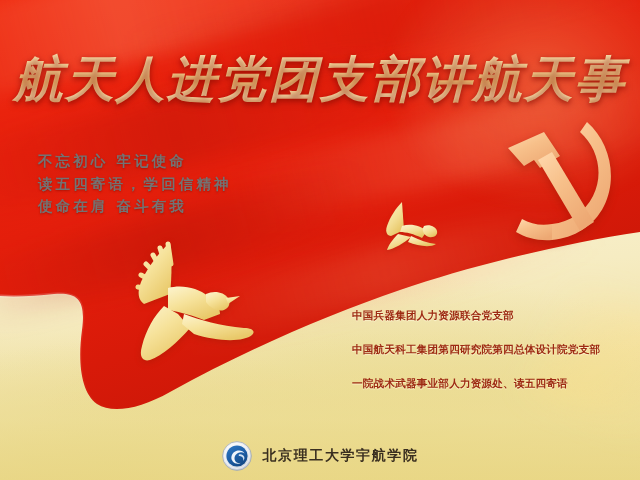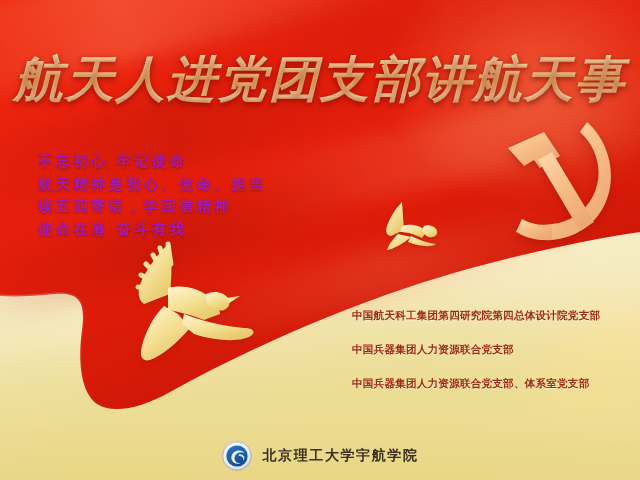--- a/index.html
+++ b/index.html
@@ -95,21 +95,21 @@
   }
 
   
   .slogans{
     position:absolute;left:38px;top:150px;width:300px;
   }
   .slogan-line{
     font-family:"DejaVu Sans","Liberation Sans",sans-serif;
     font-size:14.5px;
     font-weight:bold;
-    color:#a21caf;
+    color:#737373;
     letter-spacing:3.1px;
     line-height:22.5px;
     white-space:nowrap;
     text-shadow:0 1px 2px rgba(130,12,0,.55);
   }
 
   
   .branches{
     position:absolute;left:352px;top:298px;width:280px;
   }
@@ -262,29 +262,28 @@
       <path d="M46,26 C52,24 58,27 59,31 C60,35 56,38 51,37 C47,36 44,32 45,28 Z" fill="url(#doveG2)"></path>
       <path d="M20,34 C14,40 10,46 9,50 C16,49 26,43 33,37 Z" fill="url(#doveG2)"></path>
       <path d="M33,36 C41,40 50,43 58,44 C52,48 40,46 30,42 Z" fill="url(#doveG2)"></path>
     </svg>
   </div>
 
   <div class="title">航天人进党团支部讲航天事</div>
 
   <div class="slogans">
     <div class="slogan-line">不忘初心  牢记使命</div>
-    <div class="slogan-line">航天精神是初心、使命、担当</div>
     <div class="slogan-line">读五四寄语，学回信精神</div>
     <div class="slogan-line">使命在肩  奋斗有我</div>
   </div>
 
   <div class="branches">
+    <div class="branch-line">中国兵器集团人力资源联合党支部</div>
     <div class="branch-line">中国航天科工集团第四研究院第四总体设计院党支部</div>
-    <div class="branch-line">中国兵器集团人力资源联合党支部</div>
-    <div class="branch-line">中国兵器集团人力资源联合党支部、体系室党支部</div>
+    <div class="branch-line">一院战术武器事业部人力资源处、读五四寄语</div>
   </div>
 
   <div class="footer">
     <div class="footer-logo">
       <svg viewBox="0 0 30 30" xmlns="http://www.w3.org/2000/svg">
         <defs>
           <radialGradient id="ringG" cx="0.4" cy="0.3" r="0.8">
             <stop offset="0%" stop-color="#ffffff"></stop>
             <stop offset="60%" stop-color="#e4e8ee"></stop>
             <stop offset="100%" stop-color="#b9c2cd"></stop>

